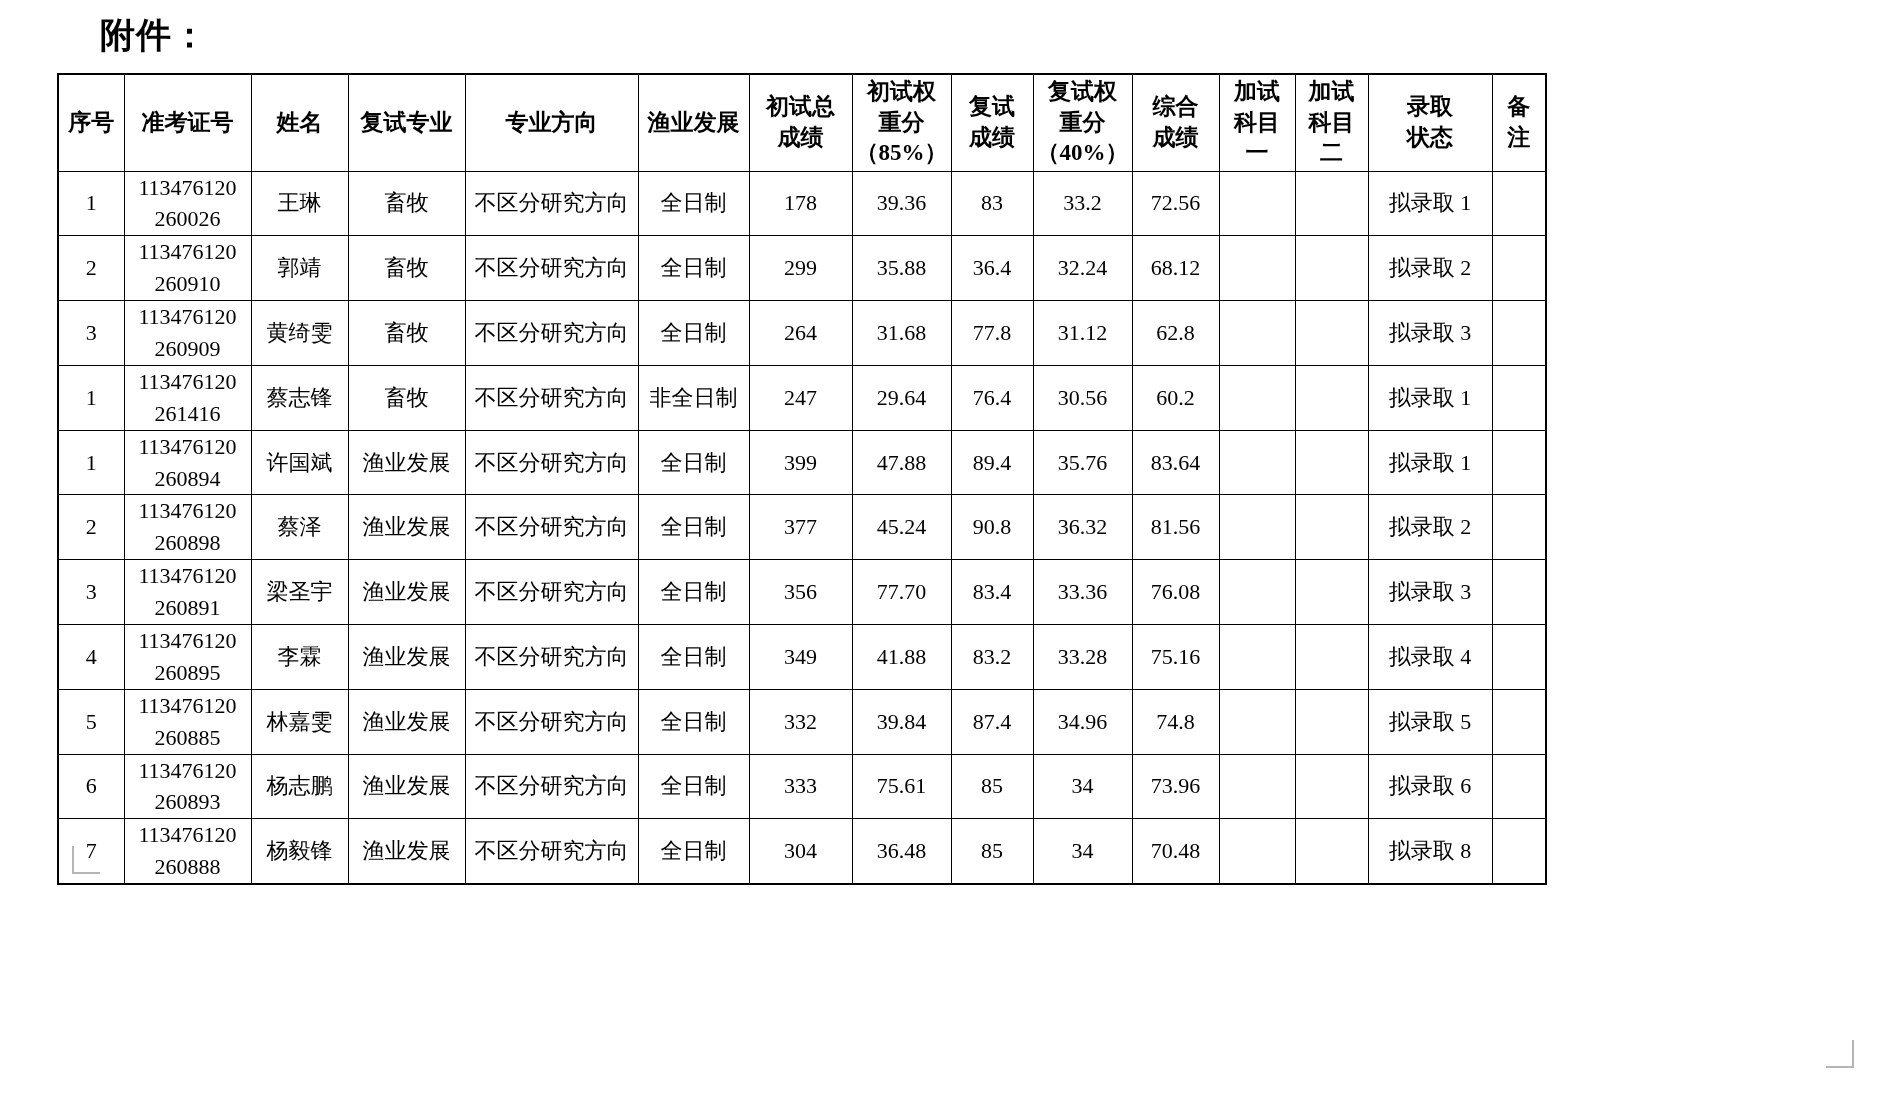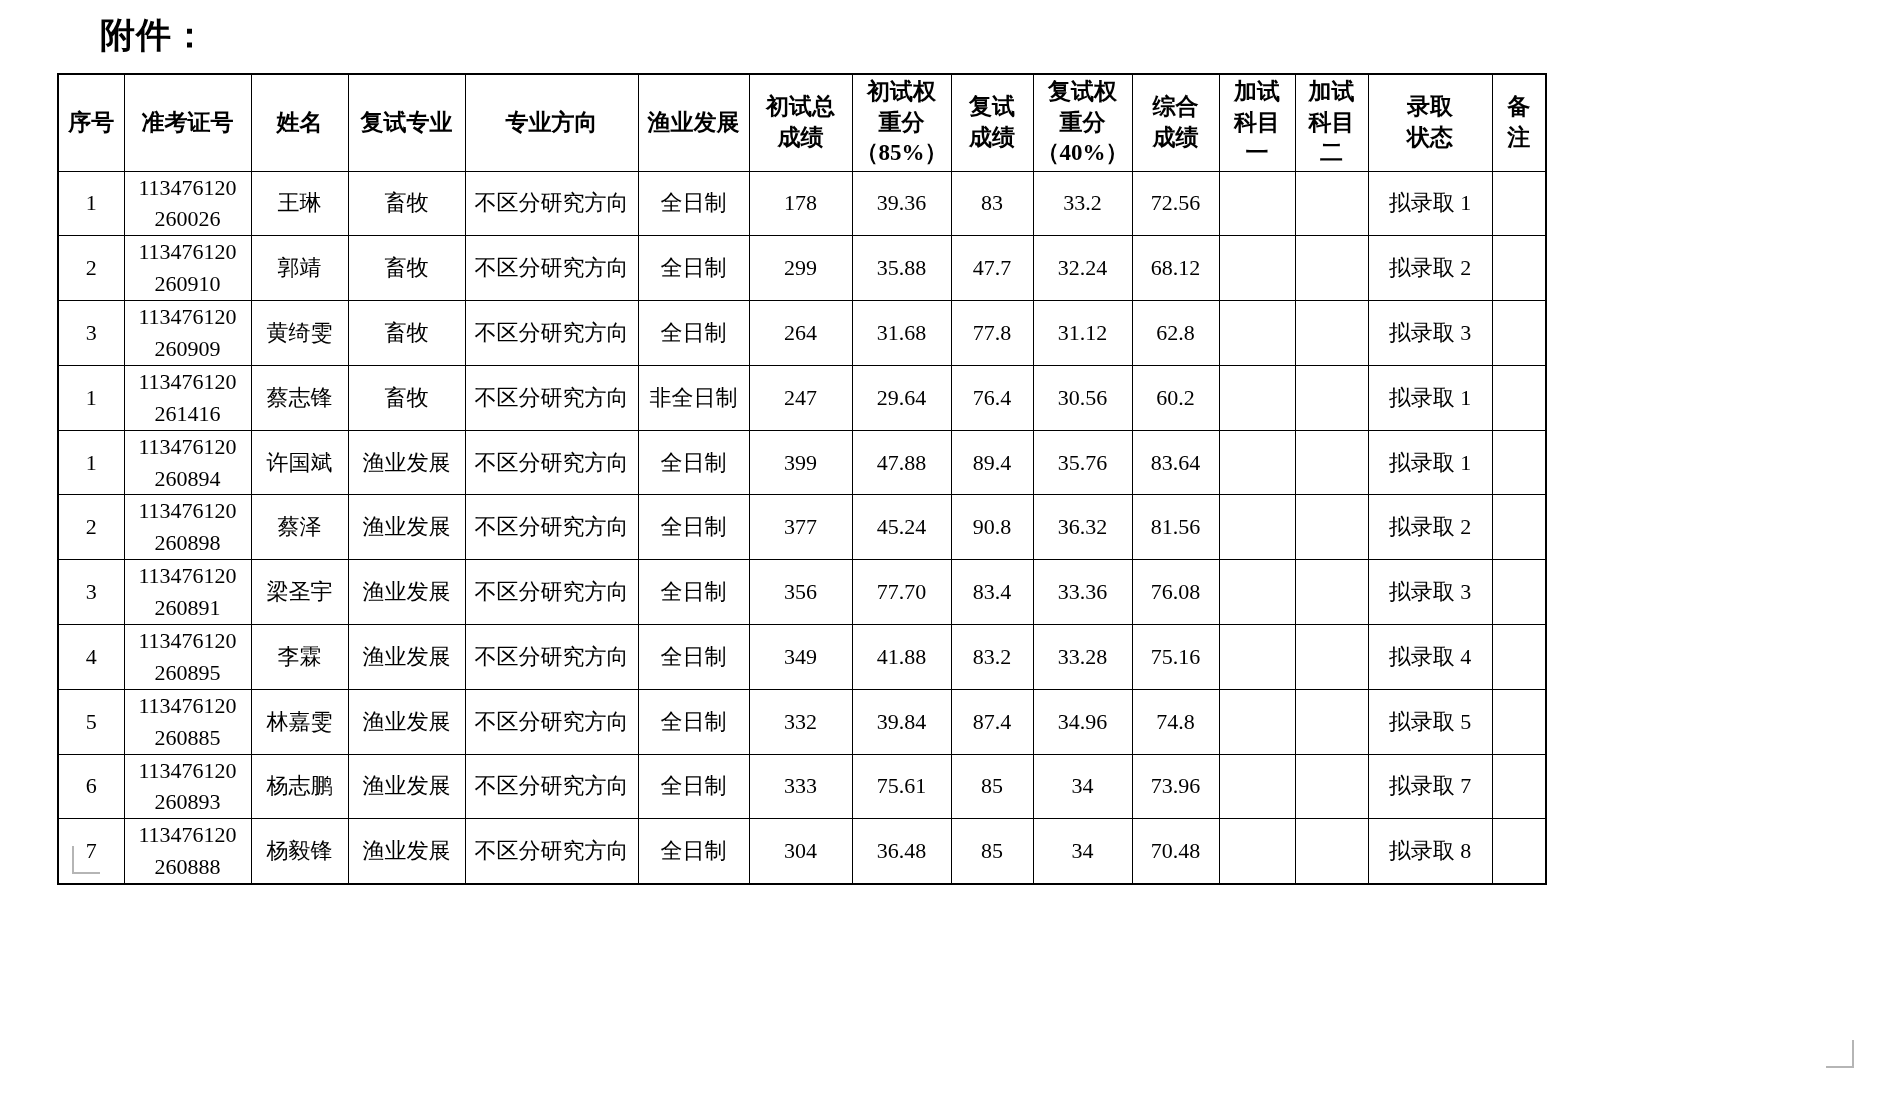--- a/index.html
+++ b/index.html
@@ -134,21 +134,21 @@
         <tr>
           <td>2</td>
           <td>113476120
 260910</td>
           <td>郭靖</td>
           <td>畜牧</td>
           <td>不区分研究方向</td>
           <td>全日制</td>
           <td>299</td>
           <td>35.88</td>
-          <td>47.7</td>
+          <td>36.4</td>
           <td>32.24</td>
           <td>68.12</td>
           <td></td>
           <td></td>
           <td>拟录取 2</td>
           <td></td>
         </tr>
         <tr>
           <td>3</td>
           <td>113476120
@@ -283,21 +283,21 @@
           <td>渔业发展</td>
           <td>不区分研究方向</td>
           <td>全日制</td>
           <td>333</td>
           <td>75.61</td>
           <td>85</td>
           <td>34</td>
           <td>73.96</td>
           <td></td>
           <td></td>
-          <td>拟录取 7</td>
+          <td>拟录取 6</td>
           <td></td>
         </tr>
         <tr>
           <td>7</td>
           <td>113476120
 260888</td>
           <td>杨毅锋</td>
           <td>渔业发展</td>
           <td>不区分研究方向</td>
           <td>全日制</td>

